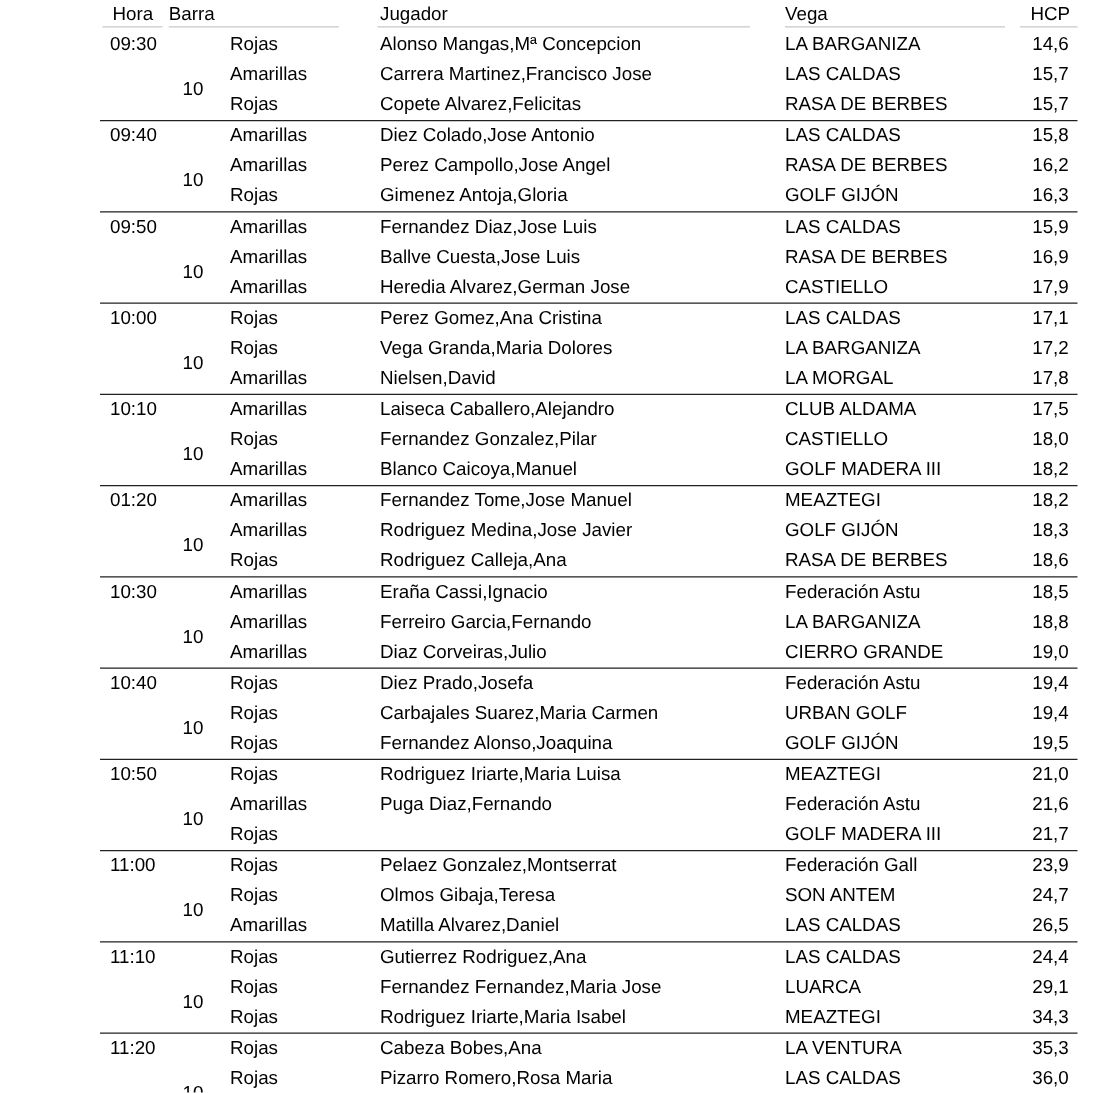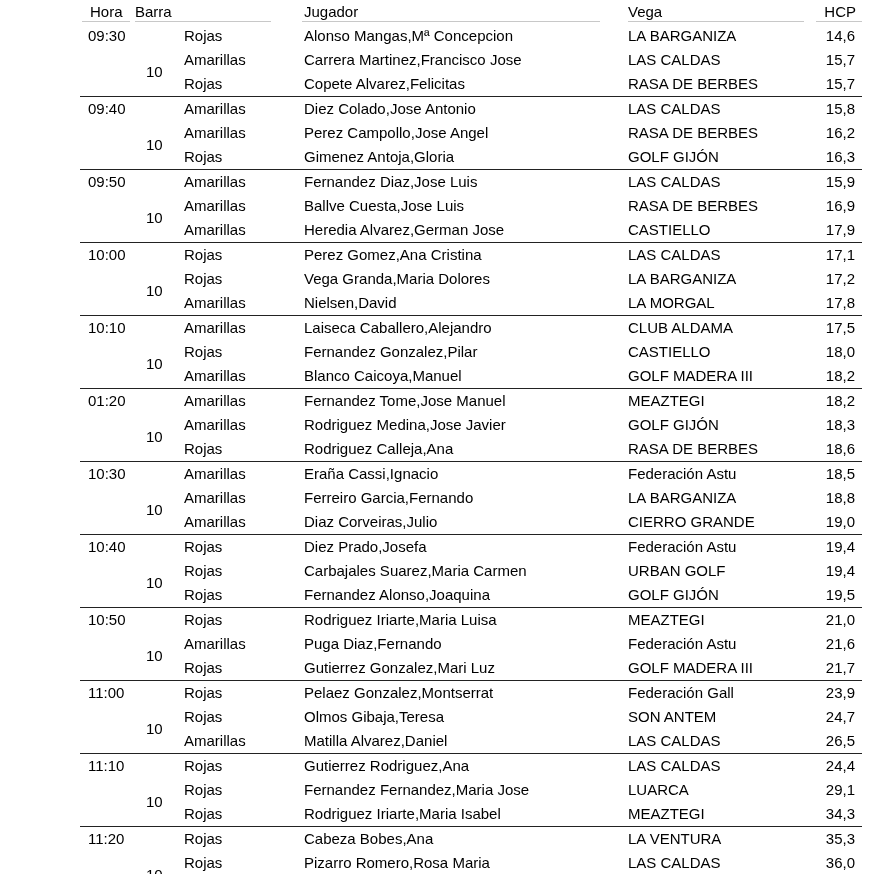--- a/index.html
+++ b/index.html
@@ -221,21 +221,20 @@
           <span class="c-hcp">21,0</span>
         </div>
         <div class="row">
           <span class="c-tee">Amarillas</span>
           <span class="c-jug">Puga Diaz,Fernando</span>
           <span class="c-club">Federación Astu</span>
           <span class="c-hcp">21,6</span>
         </div>
         <div class="row">
           <span class="c-tee">Rojas</span>
-          <span class="c-jug">Gutierrez Gonzalez,Mari Luz</span>
           <span class="c-club">GOLF MADERA III</span>
           <span class="c-hcp">21,7</span>
         </div>
       </div>
       <div class="group">
         <div class="row">
           <span class="c-hora">11:00</span>
           <span class="c-barra">10</span>
           <span class="c-tee">Rojas</span>
           <span class="c-jug">Pelaez Gonzalez,Montserrat</span>

